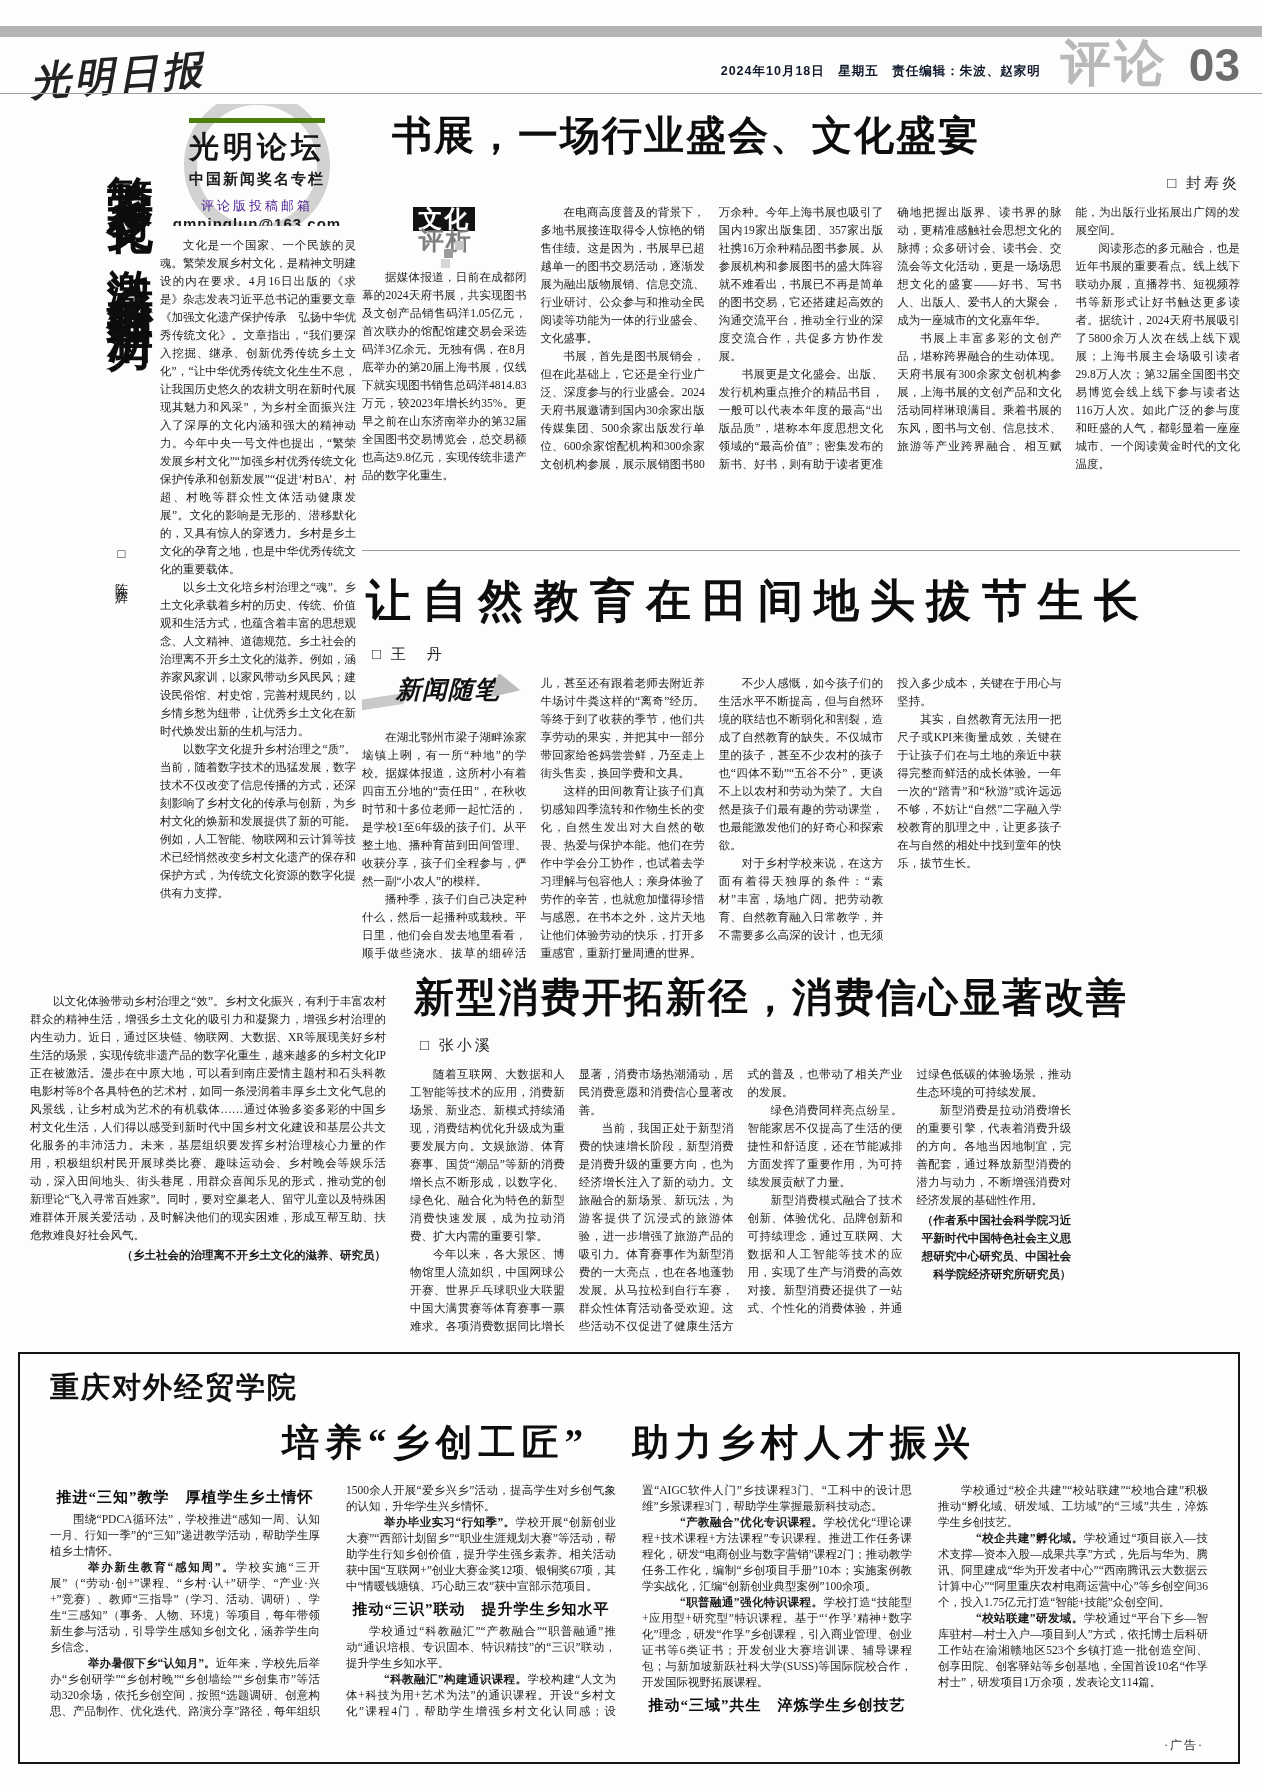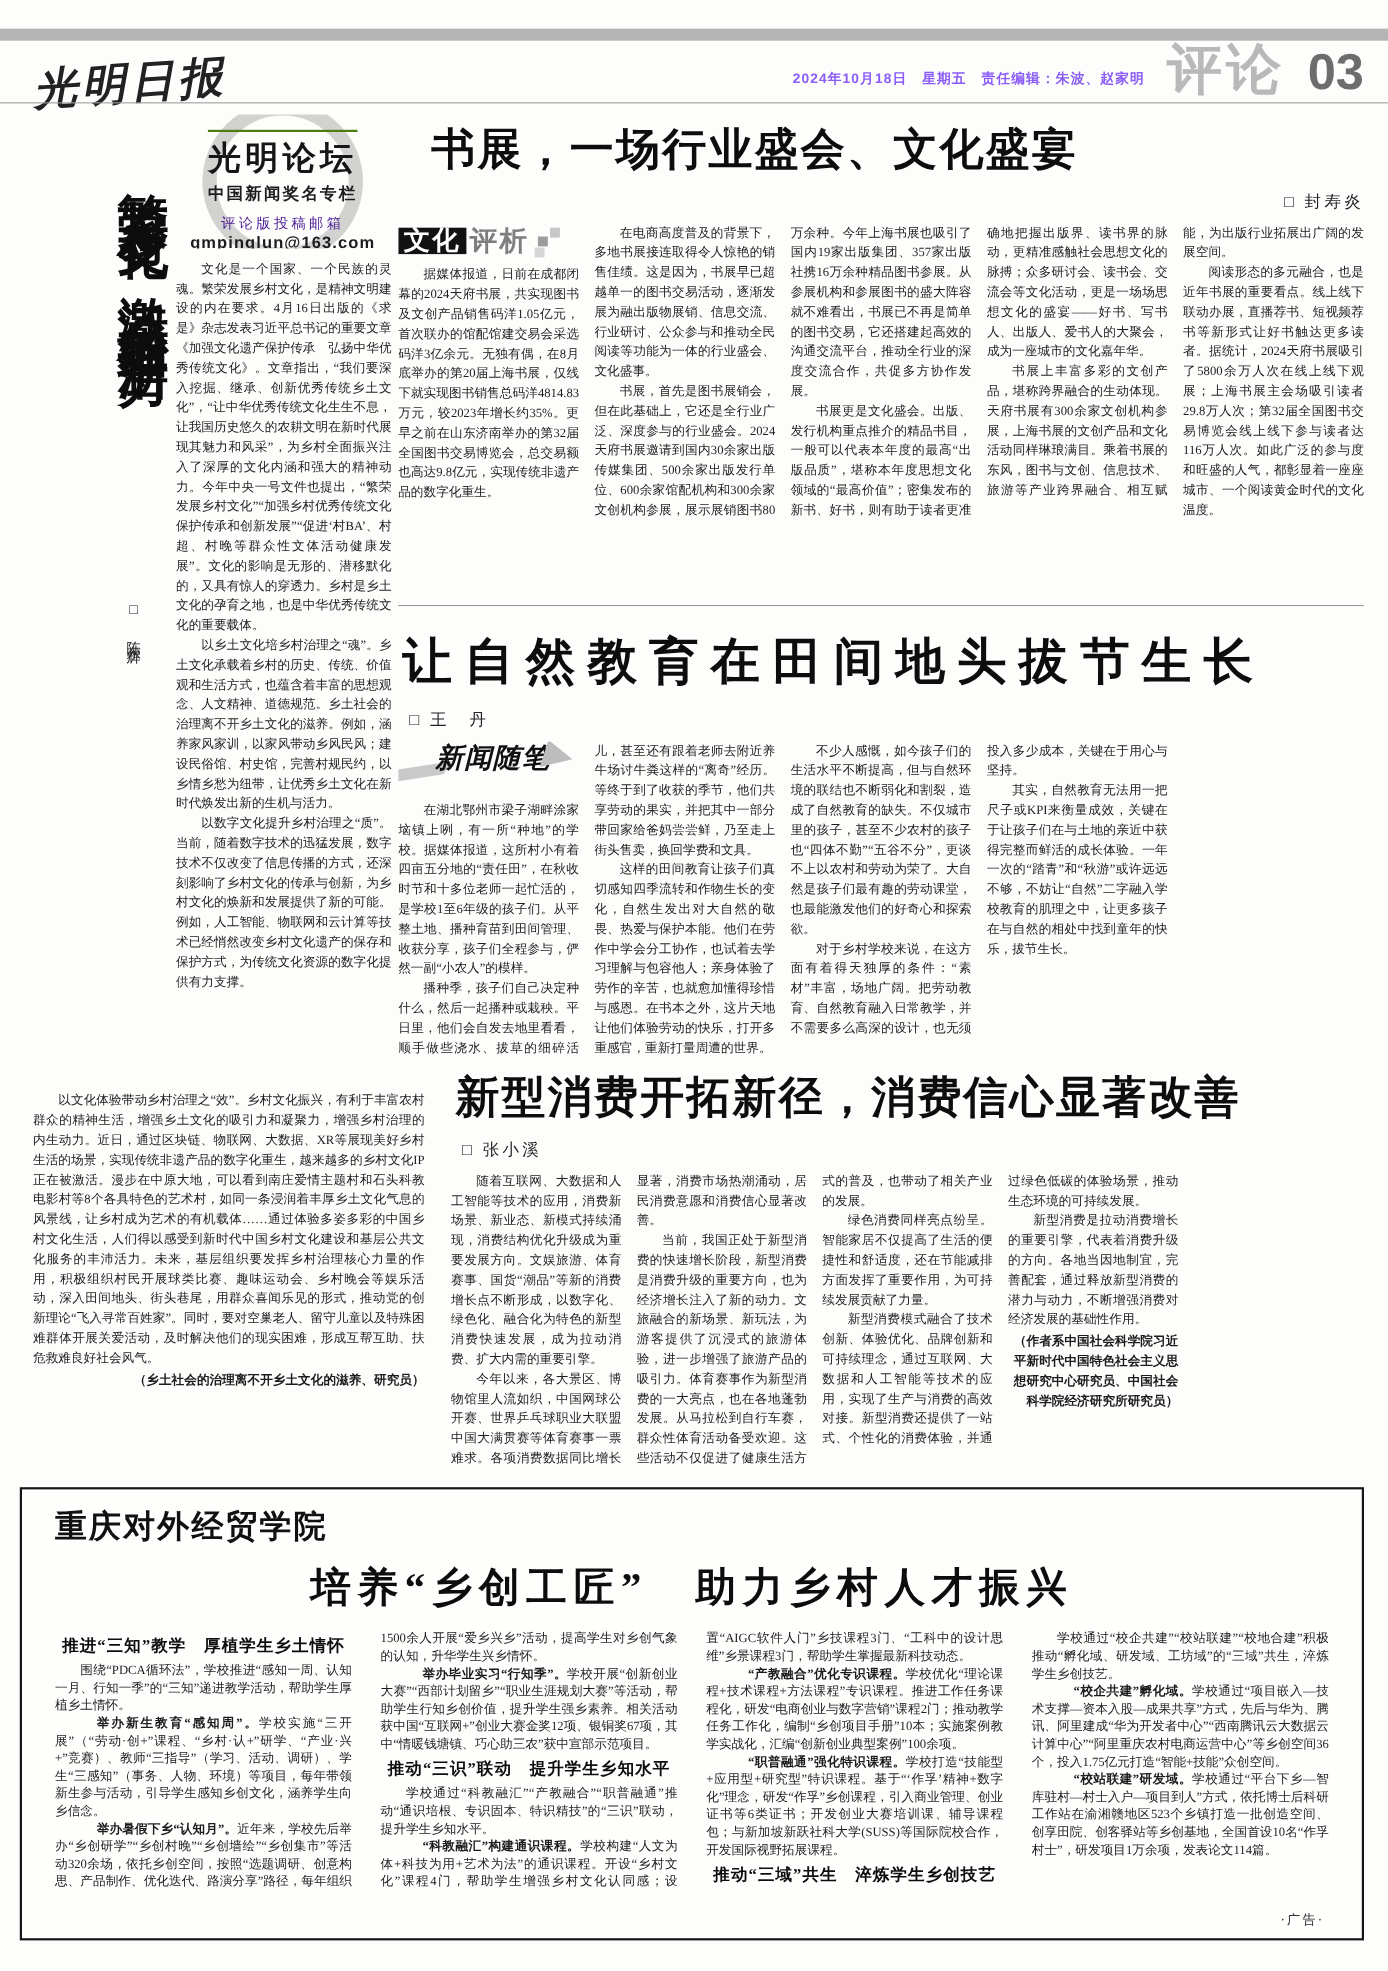--- a/index.html
+++ b/index.html
@@ -4,32 +4,32 @@
 <style>
   html,body{margin:0;padding:0;background:#e8e8e6;}
   .page{position:relative;width:1262px;height:1792px;background:#fdfdfc;margin:0 auto;overflow:hidden;
         font-family:"Liberation Serif","DejaVu Serif",serif;color:#1c1c1c;}
   
   .topbar{position:absolute;left:0;top:26px;width:1262px;height:11px;background:#b4b4b4;}
   .masthead-logo{position:absolute;left:30px;top:48px;font-family:"Liberation Serif",serif;
         font-size:40px;font-weight:900;font-style:italic;transform:rotate(-4deg);letter-spacing:4px;color:#222;}
   .header-right{position:absolute;right:22px;top:40px;display:flex;align-items:flex-end;gap:20px;}
   .dateline{font-family:"Liberation Sans","DejaVu Sans",sans-serif;font-size:12.5px;font-weight:700;
-        color:#8b5cf6;padding-bottom:8px;letter-spacing:1px;}
+        color:#0f172a;padding-bottom:8px;letter-spacing:1px;}
   .section-label{font-size:50px;font-weight:900;color:#b9b9b9;letter-spacing:4px;line-height:.95;
         font-family:"Liberation Sans",sans-serif;}
   .page-number{font-size:46px;font-weight:700;color:#6d6d6d;font-family:"Liberation Sans",sans-serif;line-height:1;}
   .header-rule{position:absolute;left:0;top:93px;width:1262px;height:1px;background:#9f9f9f;}
   
   .forum-box{position:absolute;left:158px;top:104px;width:198px;height:122px;overflow:hidden;text-align:center;}
   .forum-ring{position:absolute;left:50%;top:-12px;transform:translateX(-50%);width:120px;height:120px;
         border:13px solid #d2d2d0;border-radius:50%;}
   .forum-inner{position:relative;}
   .forum-title{font-size:30px;font-weight:900;letter-spacing:4px;color:#161616;margin-top:14px;
-        border-top:2px solid #4d7c0f;display:inline-block;padding-top:4px;}
+        border-top:5px solid #4d7c0f;display:inline-block;padding-top:4px;}
   .forum-subtitle{font-size:15px;font-weight:700;letter-spacing:2px;margin-top:2px;}
   .forum-mail-label{font-size:13px;letter-spacing:3px;margin-top:8px;color:#4c1d95;}
   .forum-email{font-size:15px;font-weight:700;font-family:"Liberation Sans",sans-serif;letter-spacing:1px;}
   
   .vert-headline{position:absolute;left:34px;top:138px;height:852px;width:122px;
         writing-mode:vertical-rl;font-size:46px;font-weight:900;letter-spacing:7px;line-height:1.15;
         color:#0d0d0d;font-family:"Liberation Serif",serif;}
   .vert-byline{position:absolute;left:112px;top:546px;writing-mode:vertical-rl;font-size:13px;
         letter-spacing:4px;color:#222;}
   .body-text{font-size:11.5px;line-height:18px;text-align:justify;color:#1c1c1c;overflow:hidden;}
@@ -48,21 +48,21 @@
   #art-bookfair .art-body{column-count:5;height:284px;}
   #art-nature{left:362px;top:550px;width:878px;height:418px;border-top:1px solid #9c9c9c;padding-top:10px;}
   #art-nature .headline{font-size:45px;letter-spacing:11px;margin:16px 0 0 4px;}
   #art-nature .byline{margin:18px 0 10px 10px;}
   #art-nature .art-body{column-count:5;height:298px;}
   #art-consume{left:410px;top:972px;width:830px;height:374px;}
   #art-consume .headline{font-size:40px;letter-spacing:2px;margin:4px 0 0 4px;}
   #art-consume .byline{margin:16px 0 10px 10px;}
   #art-consume .art-body{column-count:5;height:276px;}
   
-  .label-wenhua{display:flex;align-items:center;margin:4px 0 10px 0;}
+  .label-wenhua{display:flex;align-items:center;margin:4px 0 10px 0;flex-direction:column;}
   .wenhua-black{background:#121212;color:#ffffff;font-size:24px;font-weight:900;padding:3px 5px;letter-spacing:2px;
         font-family:"Liberation Sans",sans-serif;}
   .wenhua-gray{color:#7e7e7e;font-size:25px;font-weight:900;letter-spacing:2px;margin-left:3px;
         font-family:"Liberation Sans",sans-serif;}
   .pixels{position:relative;width:9px;height:9px;background:#9c9c9c;margin-left:8px;display:inline-block;
         box-shadow:11px -8px 0 #c7c7c7,-3px 10px 0 #d6d6d6;}
   .label-suibi{position:relative;height:42px;margin:2px 0 10px 0;}
   .suibi-swoosh{position:absolute;left:-4px;top:20px;width:46px;height:12px;background:#c9c9c9;
         transform:skewX(-40deg) rotate(-10deg);}
   .suibi-text{position:absolute;left:34px;top:4px;font-size:25px;font-weight:900;font-style:italic;

